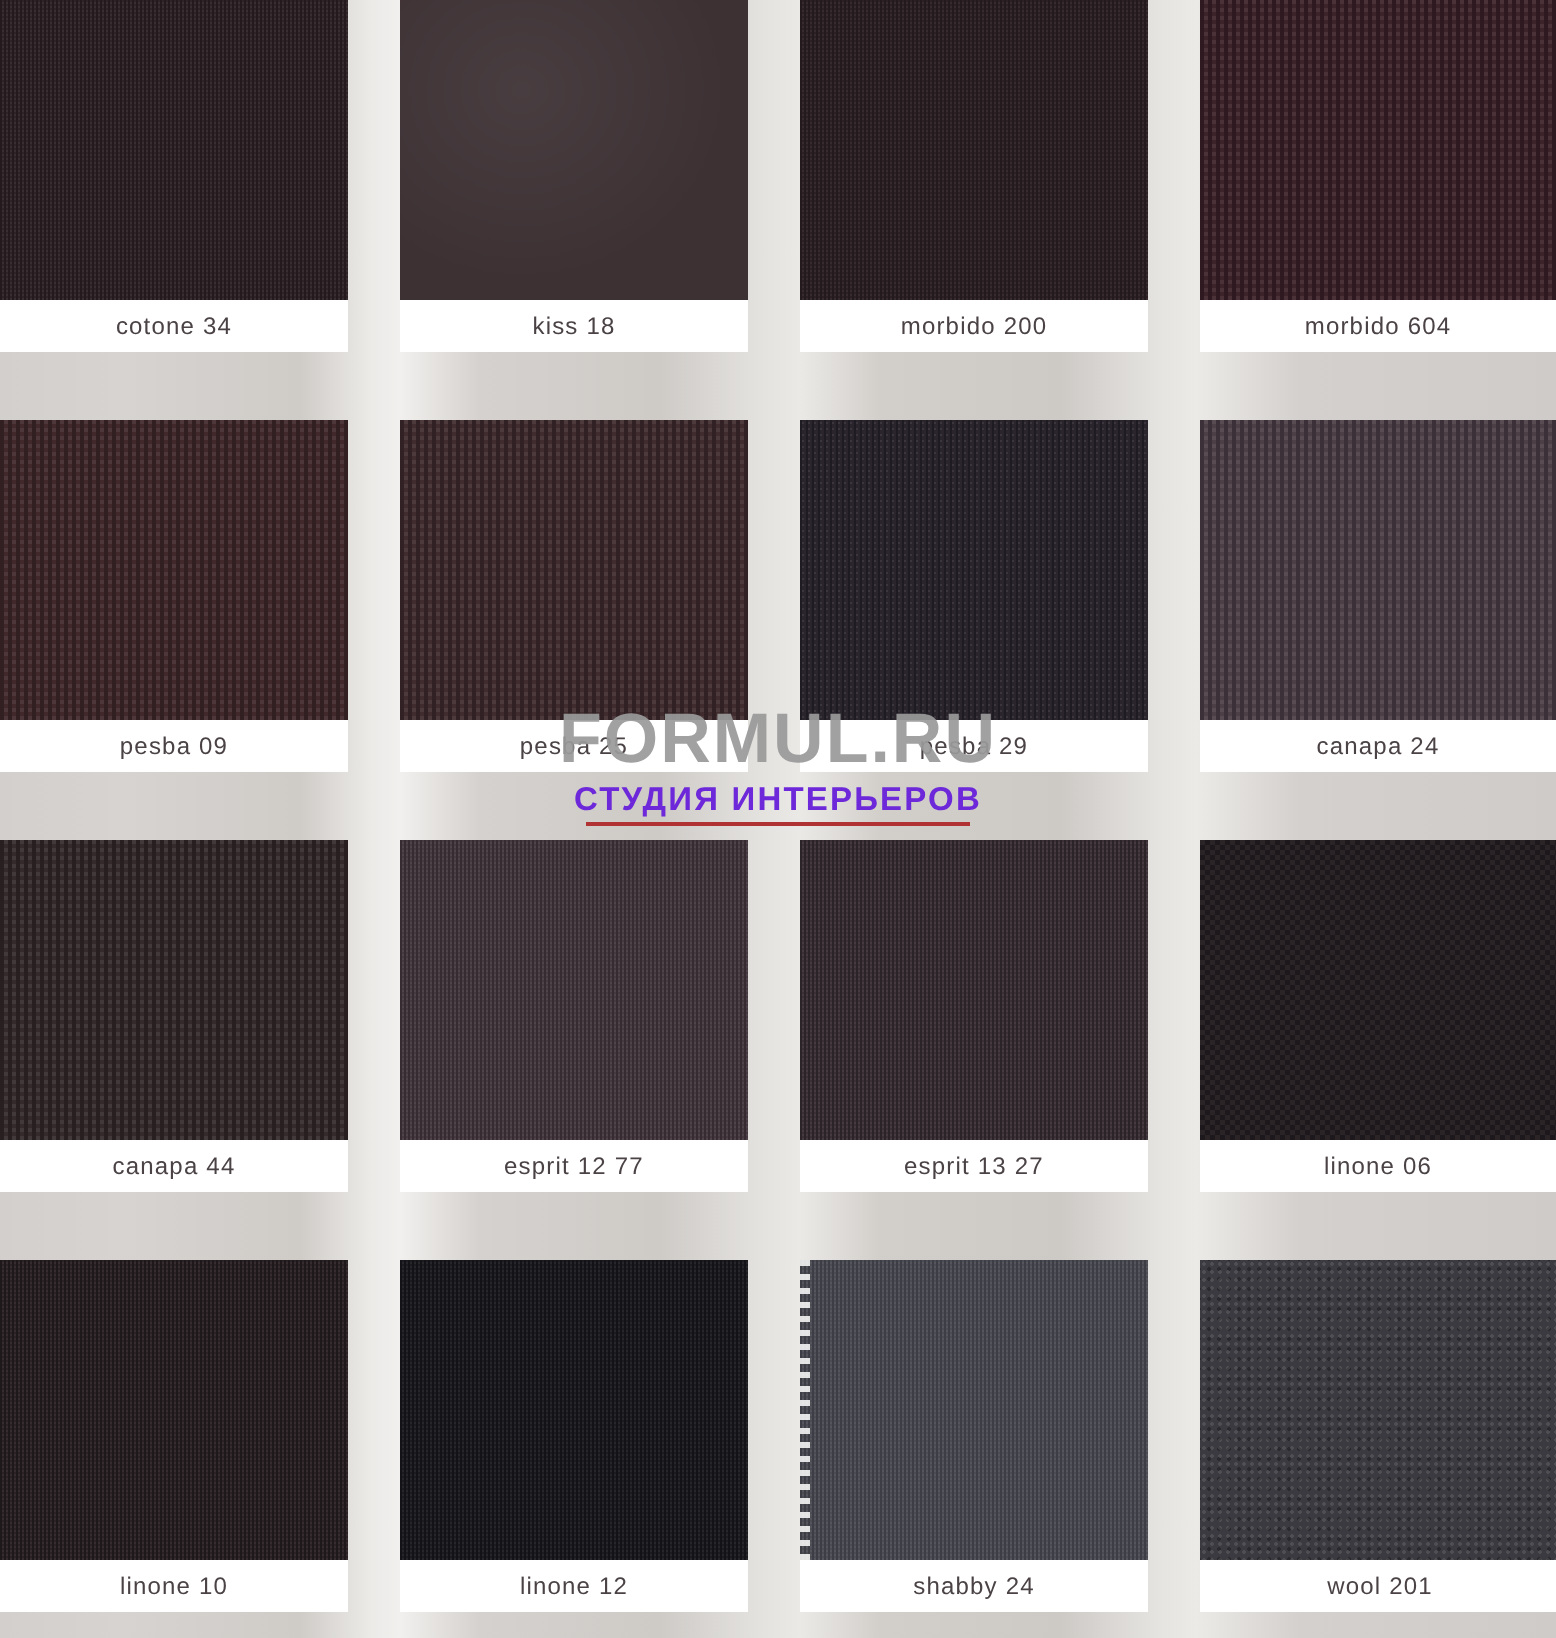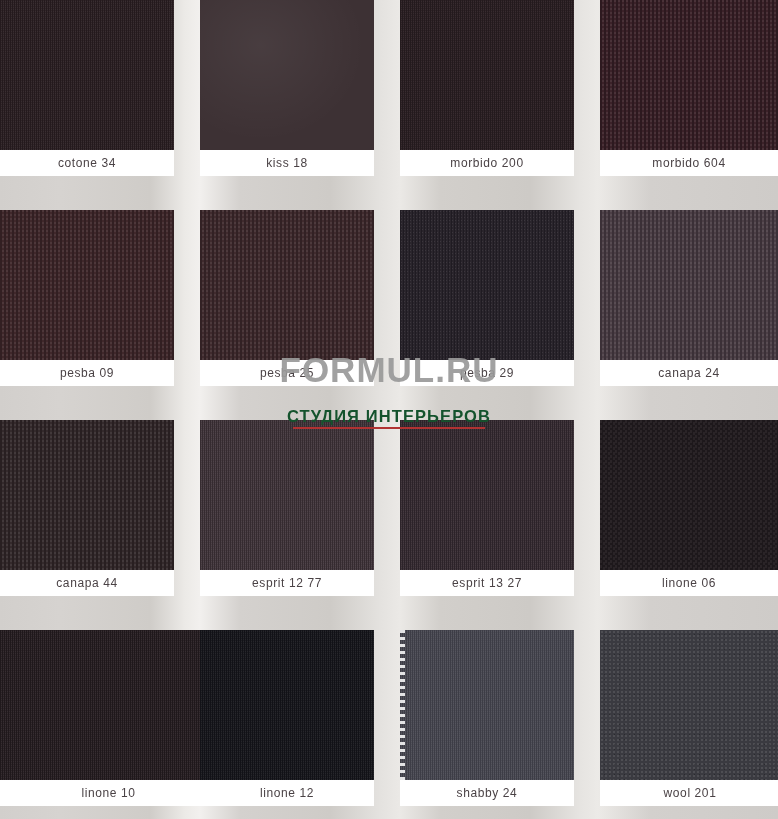--- a/index.html
+++ b/index.html
@@ -60,25 +60,25 @@
   }
   #wm-top{
     font-size:35px;
     font-weight:bold;
     letter-spacing:1px;
     color:#9a9a9a;
     line-height:1;
     opacity:.93;
   }
   #wm-bottom{
-    margin-top:20px;
+    margin-top:4px;
     font-size:16.5px;
     font-weight:bold;
     letter-spacing:1.1px;
-    color:#14532d;
+    color:#6d28d9;
     line-height:1.1;
   }
   #wm-rule{
     width:192px;height:2px;margin:2px auto 0;
     background:#b03232;
   }
 </style>
 </head>
 <body>
 
@@ -126,21 +126,21 @@
       <div class="label">esprit 12 77</div>
     </div>
     <div class="cell" style="left: 400px; top: 420px; width: 174px; height: 176px; border-radius: 25px;">
       <div class="swatch" style="background: repeating-linear-gradient(90deg, rgb(44, 35, 41) 0px, rgb(44, 35, 41) 1px, transparent 1px, transparent 2px), repeating-linear-gradient(0deg, rgba(255, 255, 255, 0.05) 0px, rgba(255, 255, 255, 0.05) 1px, transparent 1px, transparent 2px), linear-gradient(rgb(59, 48, 54), rgb(59, 48, 54));"></div>
       <div class="label">esprit 13 27</div>
     </div>
     <div class="cell" style="left: 600px; top: 420px; width: 178px; height: 176px;">
       <div class="swatch" style="background: repeating-conic-gradient(rgb(29, 24, 27) 0%, rgb(29, 24, 27) 25%, rgb(42, 36, 39) 0%, rgb(42, 36, 39) 50%) 0px 0px / 5px 5px, linear-gradient(rgb(42, 36, 39), rgb(42, 36, 39));"></div>
       <div class="label">linone 06</div>
     </div>
-    <div class="cell" style="left: 0px; top: 630px; width: 174px; height: 172px; padding-left: 43px;">
+    <div class="cell" style="left: 0px; top: 630px; width: 174px; height: 172px;">
       <div class="swatch" style="background: repeating-linear-gradient(90deg, rgb(31, 24, 27) 0px, rgb(31, 24, 27) 1px, transparent 1px, transparent 2px), repeating-linear-gradient(0deg, rgba(255, 255, 255, 0.05) 0px, rgba(255, 255, 255, 0.05) 1px, transparent 1px, transparent 2px), linear-gradient(rgb(43, 34, 38), rgb(43, 34, 38));"></div>
       <div class="label">linone 10</div>
     </div>
     <div class="cell" style="left: 200px; top: 630px; width: 174px; height: 176px;">
       <div class="swatch" style="background: repeating-linear-gradient(90deg, rgb(18, 18, 23) 0px, rgb(18, 18, 23) 1px, transparent 1px, transparent 2px), repeating-linear-gradient(0deg, rgba(255, 255, 255, 0.05) 0px, rgba(255, 255, 255, 0.05) 1px, transparent 1px, transparent 2px), linear-gradient(rgb(27, 27, 32), rgb(27, 27, 32));"></div>
       <div class="label">linone 12</div>
     </div>
     <div class="cell" style="left: 400px; top: 630px; width: 174px; height: 168px;">
       <div class="swatch scallop" style="background: repeating-linear-gradient(90deg, rgb(61, 61, 70) 0px, rgb(61, 61, 70) 1px, transparent 1px, transparent 2px), repeating-linear-gradient(0deg, rgba(255, 255, 255, 0.05) 0px, rgba(255, 255, 255, 0.05) 1px, transparent 1px, transparent 2px), linear-gradient(rgb(76, 76, 85), rgb(76, 76, 85));"></div>
       <div class="label">shabby 24</div>

